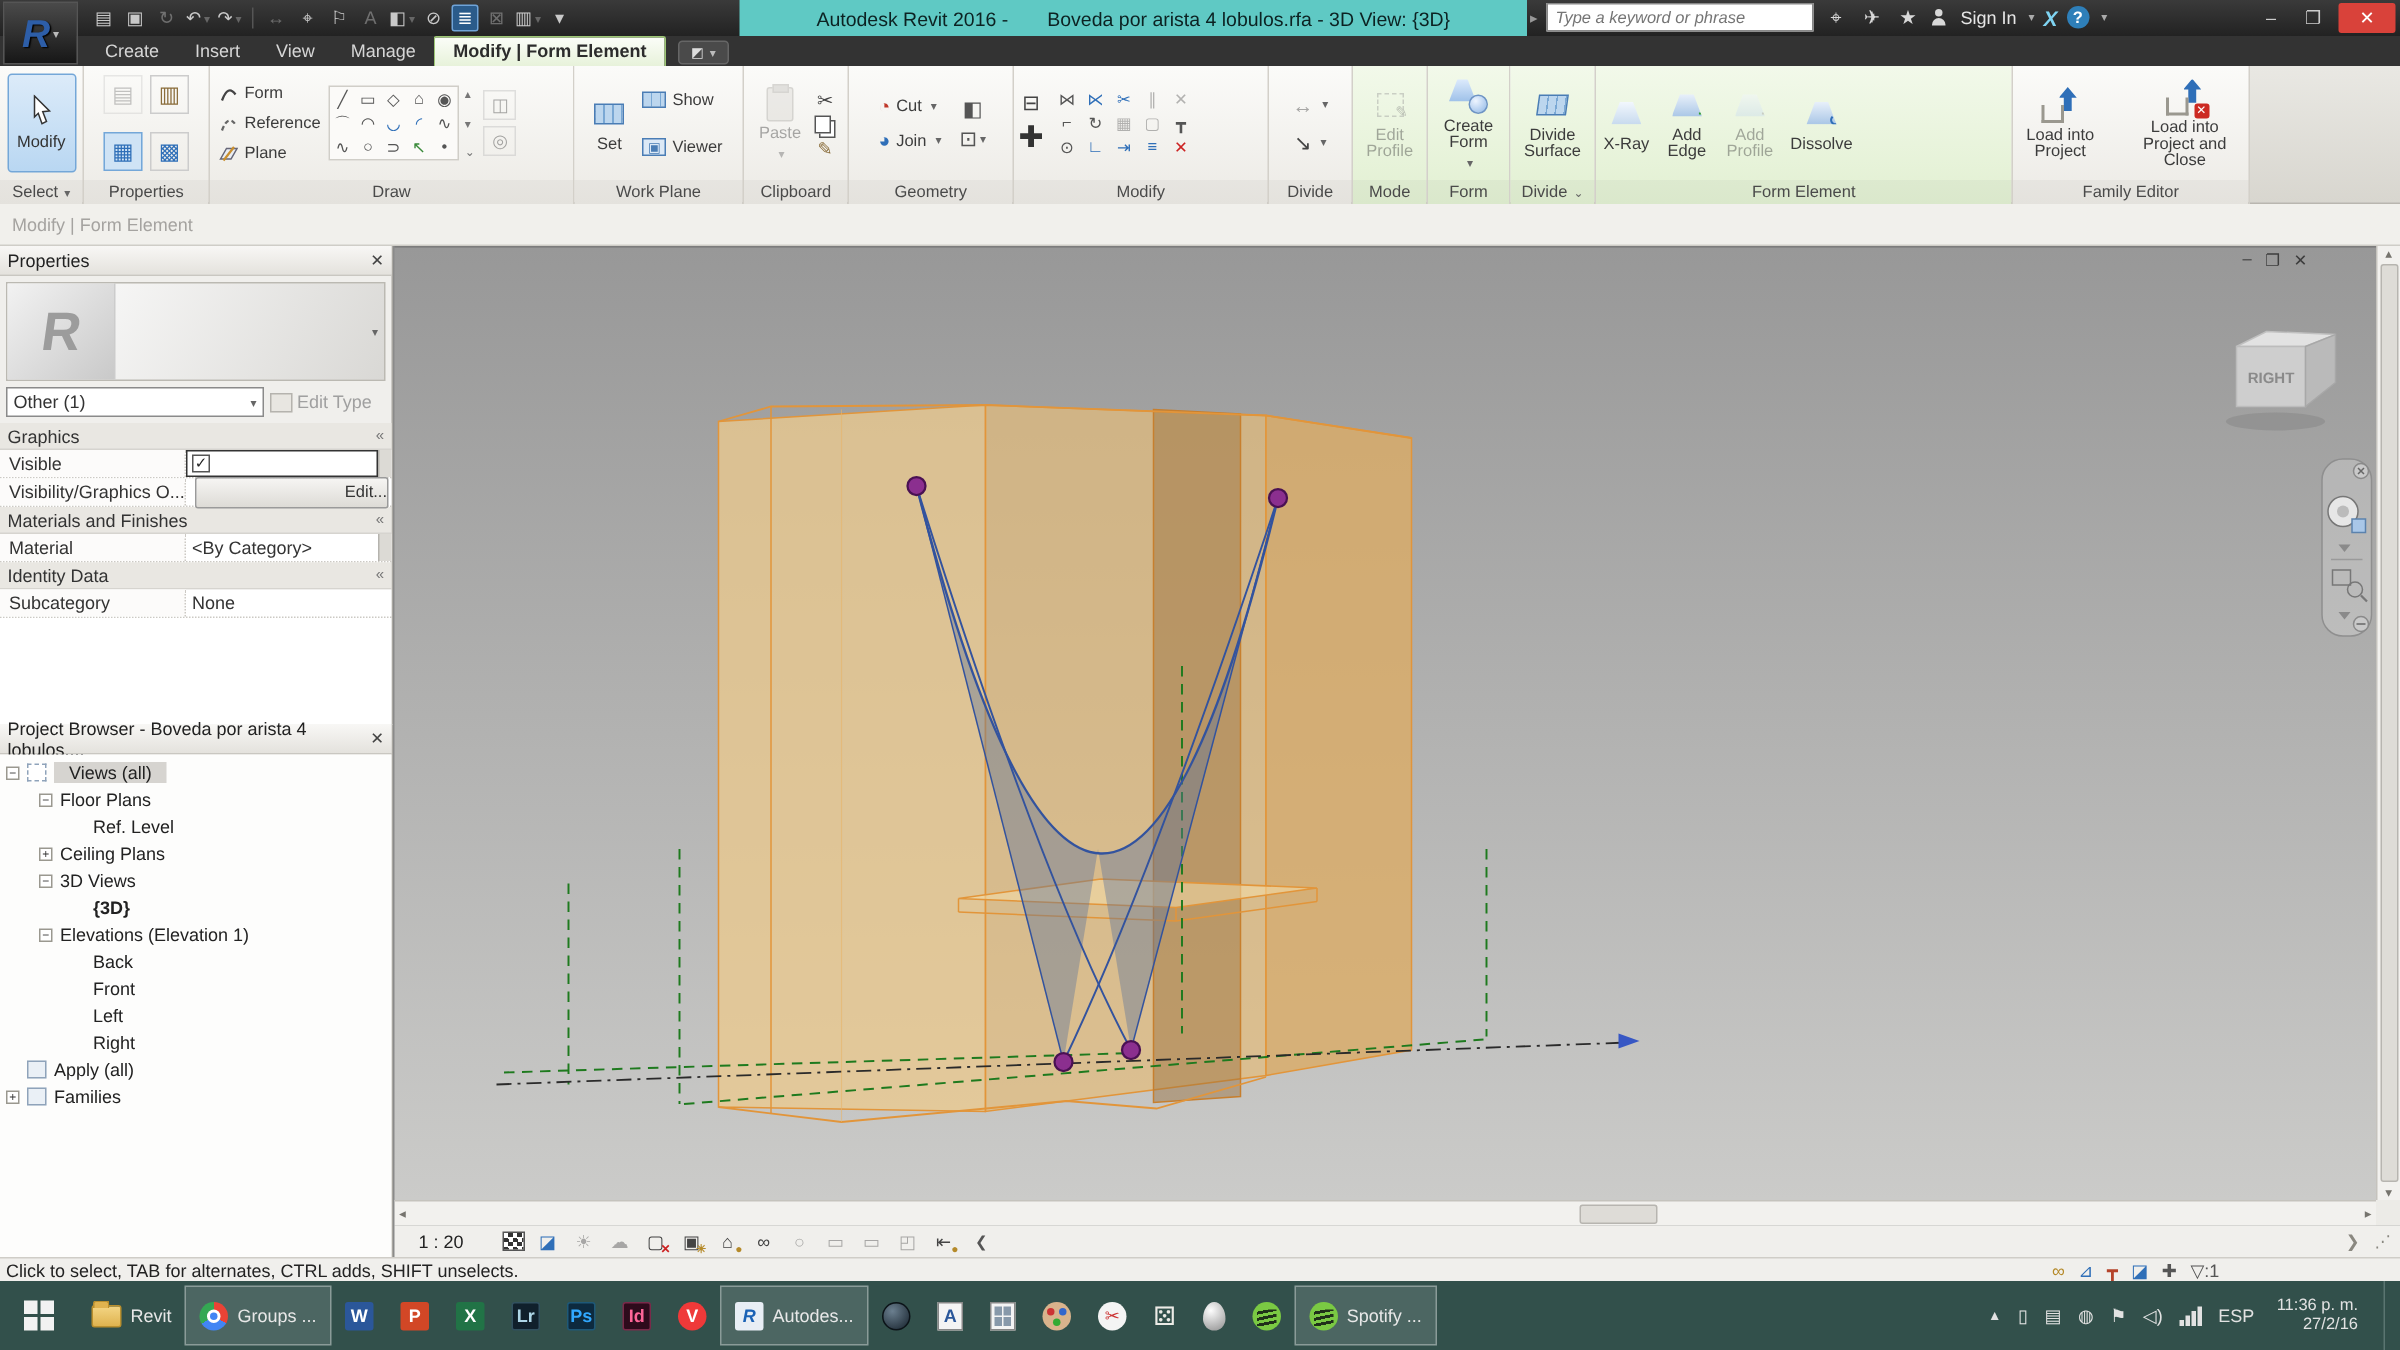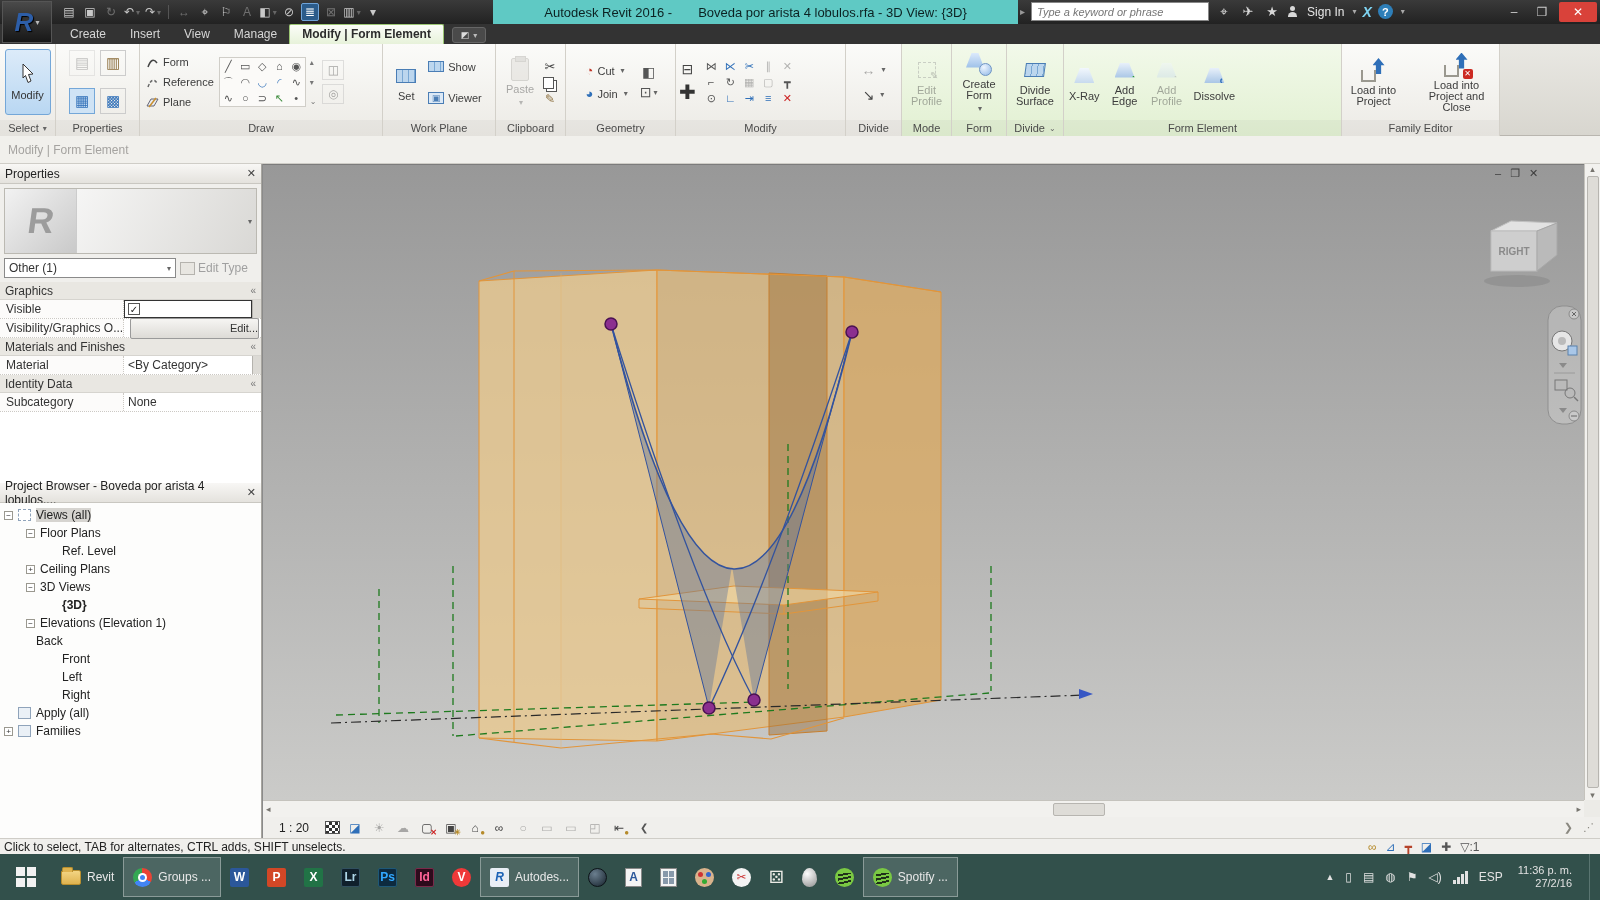--- a/index.html
+++ b/index.html
@@ -102,35 +102,35 @@
 #propsfoot a{color:#1f5bd4;font-size:12px;text-decoration:underline}
 #applybtn{width:64px;height:20px;color:#9a9a9a}
 
 
 #browser{top:483px;height:355px;display:flex;flex-direction:column}
 #tree{flex:1;background:#fdfdfc;overflow:hidden;padding-top:3px}
 .titem{display:flex;align-items:center;height:18px;font-size:12px;color:#222;white-space:nowrap}
 .tg{width:9px;height:9px;border:1px solid #9a988f;background:#fff;font-size:8px;line-height:7px;text-align:center;margin-right:5px;flex:0 0 9px;color:#333}
 .ti{width:13px;height:12px;margin-right:5px;flex:0 0 13px;border:1px solid #8fa3ba;background:#eaf0f6}
 .ti.dash{border-style:dashed;background:#fff}
-.tlabel.sel{background:#d6d4d0;padding:0 0}
+.tlabel.sel{background:#d6d4d0;padding:0 10px}
 .bold{font-weight:bold}
 
 
 #viewport{position:absolute;left:263px;top:164px;width:1321px;height:636px;background:linear-gradient(#989898,#cbcbc9);border-top:1px solid #7c7c7c;overflow:hidden}
 #vwc{position:absolute;left:1495px;top:167px;display:flex;gap:9px;color:#3d3d3d;font-size:11px;z-index:5}
 #vscroll{position:absolute;left:1584px;top:164px;width:16px;height:636px;background:#f2f1ee;border-left:1px solid #c5c3bd;display:flex;flex-direction:column;justify-content:space-between;align-items:center;font-size:9px;color:#76746e}
 #vscroll .thumb{width:12px;flex:1;margin:2px 0;background:#dedcd7;border:1px solid #b7b5b0;border-radius:2px}
 #hscroll{position:absolute;left:263px;top:800px;width:1321px;height:17px;background:#f2f1ee;border-top:1px solid #c5c3bd;display:flex;align-items:center;font-size:9px;color:#76746e}
 #hscroll .thumb{position:absolute;left:790px;width:52px;height:13px;background:#dedcd7;border:1px solid #b7b5b0;border-radius:2px}
 #corner{position:absolute;left:1584px;top:800px;width:16px;height:17px;background:#ecebe7}
 
 
 #viewbar{position:absolute;left:263px;top:817px;width:1337px;height:21px;background:#f0efec;display:flex;align-items:center;gap:6px;padding-left:16px}
-#viewbar .scale{font-size:12px;color:#222;margin-right:10px}
+#viewbar .scale{font-size:12px;color:#222;margin-right:20px}
 .vb{width:18px;height:17px;display:inline-flex;align-items:center;justify-content:center;font-size:12px;color:#444;position:relative}
 .vb .ov{position:absolute;right:-1px;bottom:-1px;font-size:8px;color:#cc2222;font-weight:bold}
 #vbcollapse{margin-left:6px;color:#555;font-size:10px}
 #vbright{margin-left:auto;display:flex;gap:10px;padding-right:6px;color:#8a8880;font-size:11px}
 
 
 #statusbar{position:absolute;left:0;top:838px;width:1600px;height:16px;background:#f0efec;border-top:1px solid #cfcdc7;display:flex;align-items:center;font-size:12px;color:#222;padding-left:4px}
 #statusicons{position:absolute;left:1368px;top:0;height:16px;display:flex;gap:9px;align-items:center;font-size:12px}
 #statusicons .si{color:#555}
 
@@ -636,21 +636,21 @@
         <span class="tg">−</span>
         <span class="tlabel">3D Views</span>
       </div>
     <div class="titem" style="padding-left:62px">
         <span class="tlabel bold">{3D}</span>
       </div>
     <div class="titem" style="padding-left:26px">
         <span class="tg">−</span>
         <span class="tlabel">Elevations (Elevation 1)</span>
       </div>
-    <div class="titem" style="padding-left:36px">
+    <div class="titem" style="padding-left:62px">
         <span class="tlabel">Back</span>
       </div>
     <div class="titem" style="padding-left:62px">
         <span class="tlabel">Front</span>
       </div>
     <div class="titem" style="padding-left:62px">
         <span class="tlabel">Left</span>
       </div>
     <div class="titem" style="padding-left:62px">
         <span class="tlabel">Right</span>

